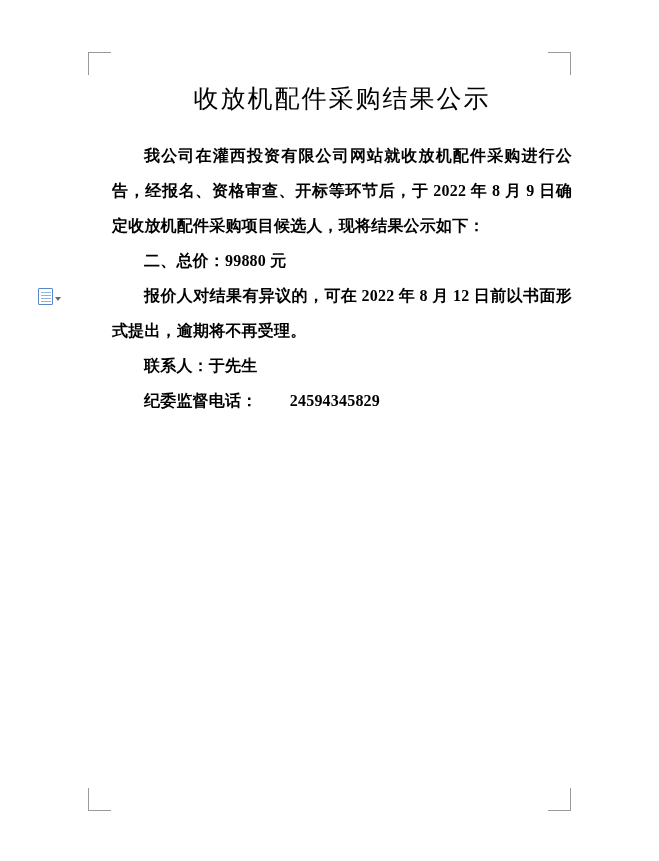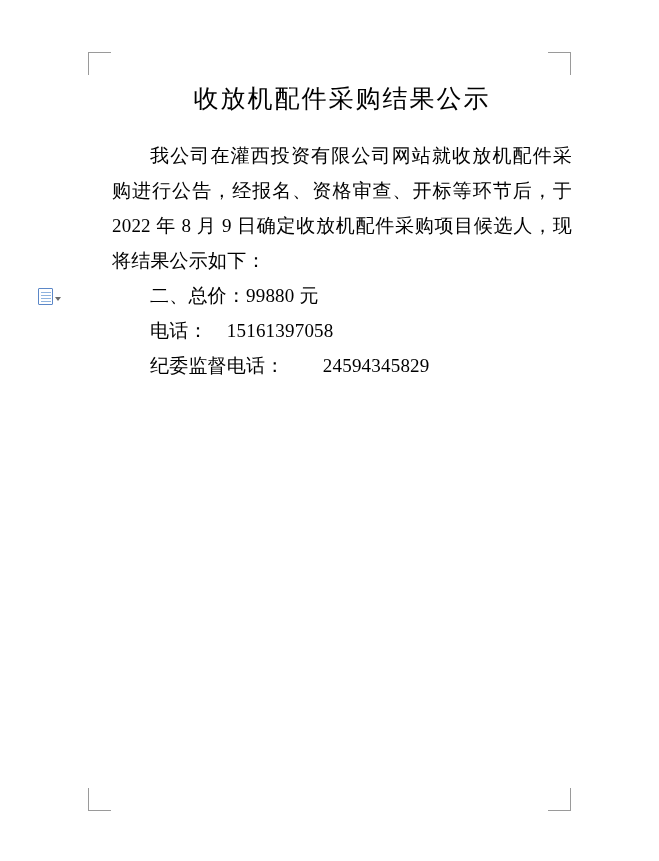--- a/index.html
+++ b/index.html
@@ -52,26 +52,27 @@
     font-size: 25px;
     font-weight: 400;
     text-align: center;
     letter-spacing: 2px;
     margin: 0 0 22px 0;
     line-height: 1.3;
     color: #000;
   }
 
   .para {
-    font-size: 19px;
+    font-size: 16px;
     line-height: 35px;
     text-align: justify;
     text-justify: inter-ideograph;
     margin: 0;
     letter-spacing: 0.2px;
+    font-weight: bold;
   }
   .para.indent {
     text-indent: 2em;
   }
   .para.indent-list {
     text-indent: 2em;
   }
 
   
   .paste-widget {
@@ -117,21 +118,22 @@
   <div class="mark tl"></div>
   <div class="mark tr"></div>
   <div class="mark bl"></div>
   <div class="mark br"></div>
 
   <div class="content">
     <h1 class="doc-title">收放机配件采购结果公示</h1>
 
     <p class="para indent">我公司在灌西投资有限公司网站就收放机配件采购进行公告，经报名、资格审查、开标等环节后，于 2022 年 8 月 9 日确定收放机配件采购项目候选人，现将结果公示如下：</p>
     <p class="para indent-list">二、总价：99880 元</p>
-    <p class="para indent">电话：　15161397058</p>
+    <p class="para indent">报价人对结果有异议的，可在 2022 年 8 月 12 日前以书面形式提出，逾期将不再受理。</p>
+    <p class="para indent">联系人：于先生</p>
     <p class="para indent">纪委监督电话：　　24594345829</p>
   </div>
 
   <div class="paste-widget">
     <span class="doc-icon"></span>
     <span class="caret"></span>
   </div>
 
 </div>
 

